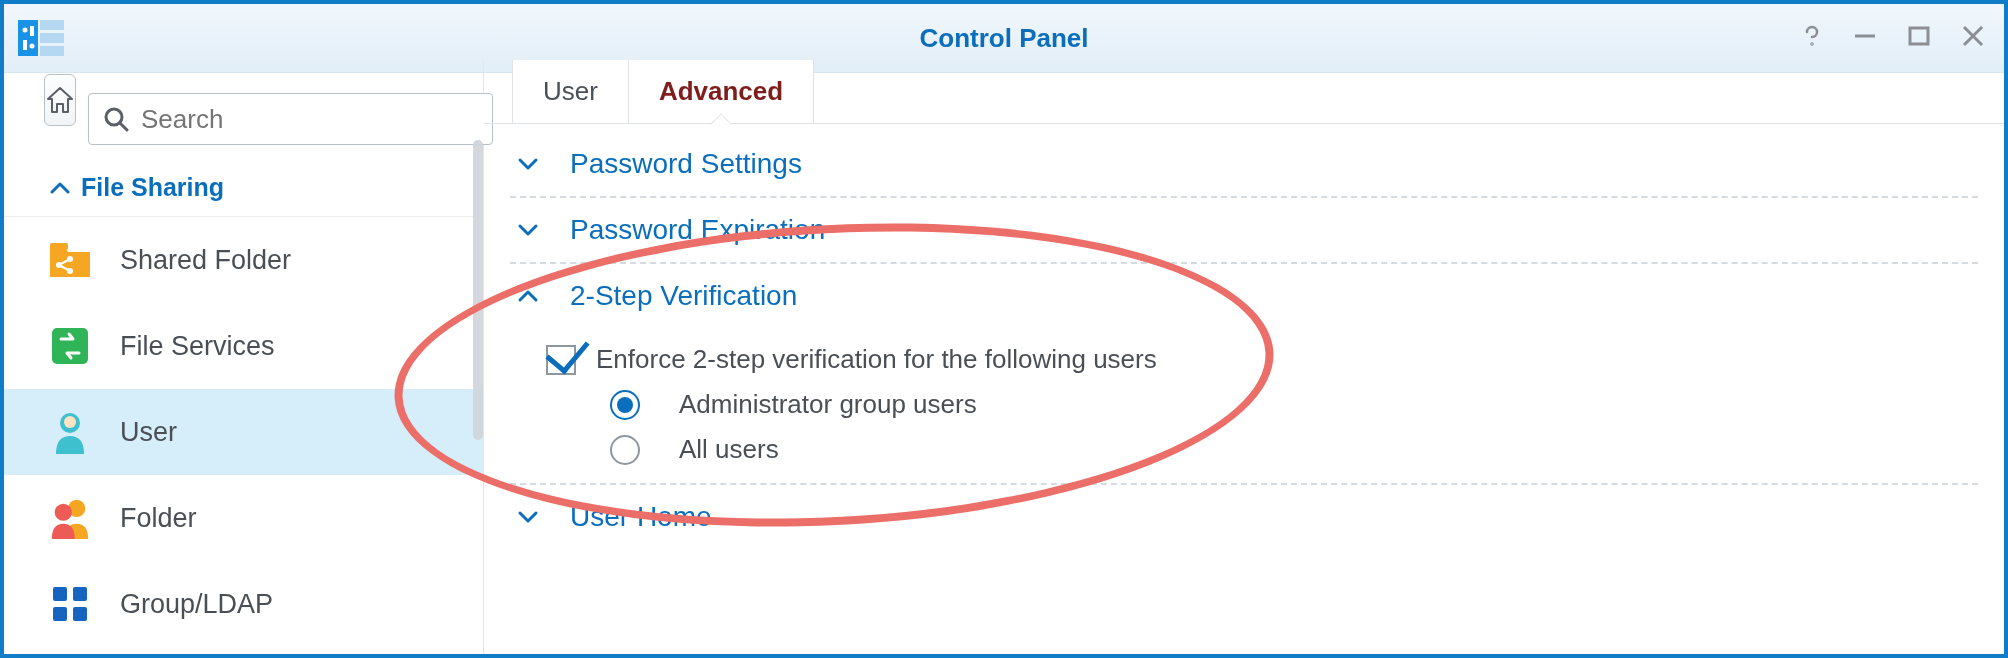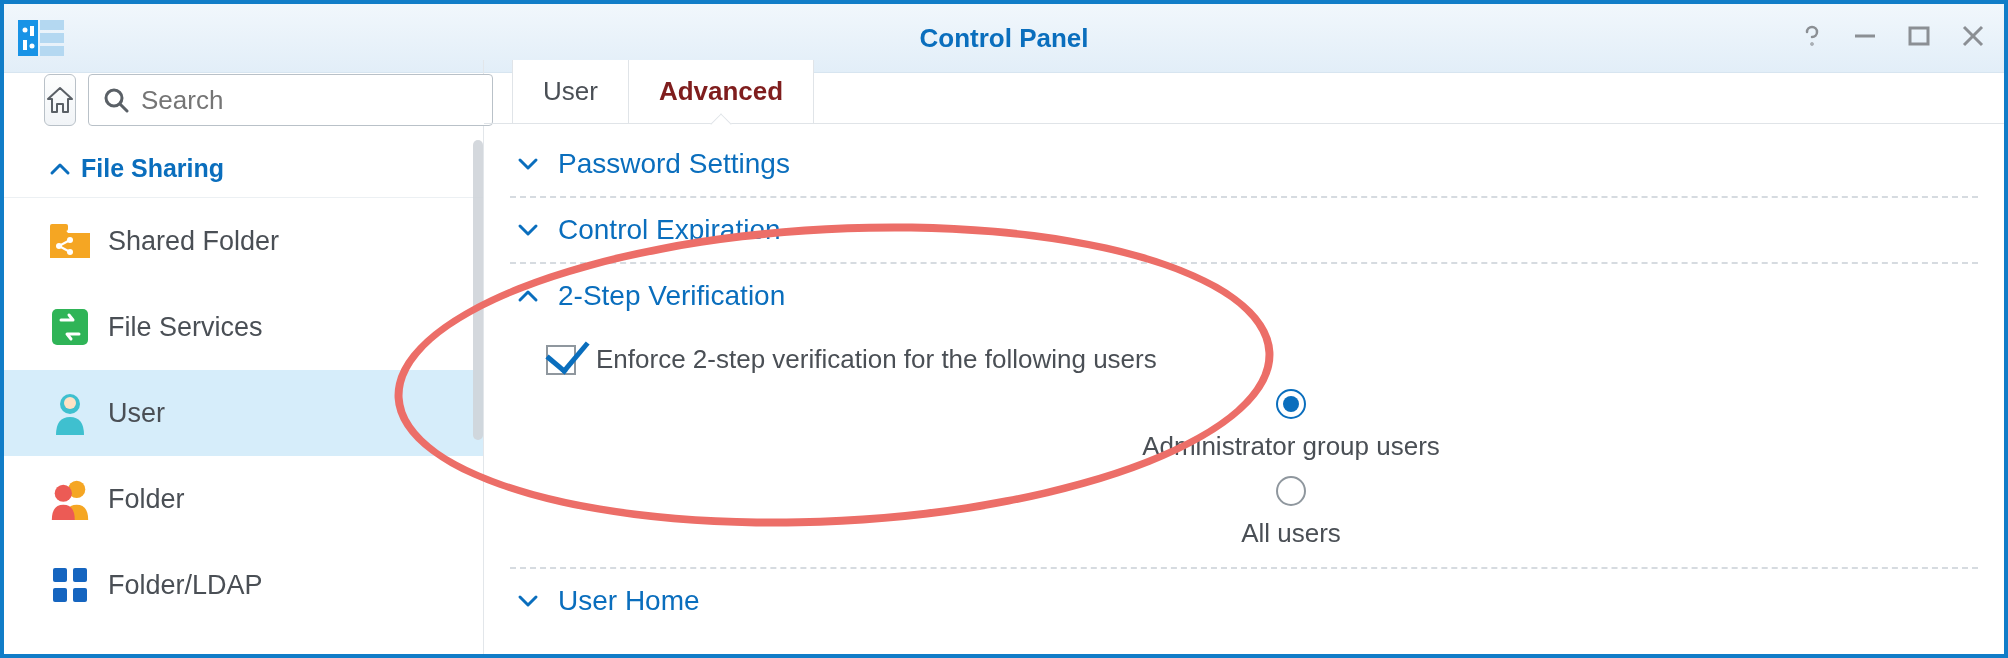--- a/index.html
+++ b/index.html
@@ -91,20 +91,21 @@
     height: 52px;
     border: 1px solid #b9c1c8;
     border-radius: 4px;
     background: #fff;
     display: flex;
     align-items: center;
     padding: 0 14px;
     gap: 10px;
     color: #9da2a8;
     font-size: 26px;
+    margin-top: 19px;
   }
   .searchbox input {
     border: none;
     outline: none;
     flex: 1;
     font-size: 26px;
     color: #333;
     background: transparent;
   }
   .section-head {
@@ -115,21 +116,21 @@
     color: #0a6ebd;
     font-weight: 700;
     font-size: 25px;
     border-bottom: 1px solid #ecf0f3;
     cursor: pointer;
   }
   .section-head svg { flex: 0 0 auto; }
   .nav-item {
     display: flex;
     align-items: center;
-    gap: 16px;
+    gap: 28px;
     padding: 0 20px 0 44px;
     height: 86px;
     font-size: 27px;
     color: #4a4f55;
     cursor: pointer;
   }
   .nav-item.active {
     background: #d6edfa;
   }
   .nav-item .iconwrap {
@@ -187,21 +188,21 @@
     border-left: 1px solid #e0e4e8;
     border-top: 1px solid #e0e4e8;
     transform: translate(-50%, 50%) rotate(45deg);
   }
   .panel {
     padding: 8px 26px 0 26px;
   }
   .accordion-head {
     display: flex;
     align-items: center;
-    gap: 18px;
+    gap: 30px;
     padding: 16px 6px;
     font-size: 28px;
     color: #0a6ebd;
     font-weight: 400;
     cursor: pointer;
     border-bottom: 2px dashed #d6dbe0;
   }
   .acc-body {
     padding: 16px 6px 18px 36px;
     border-bottom: 2px dashed #d6dbe0;
@@ -217,22 +218,21 @@
   .radioset {
     padding-left: 64px;
     margin-top: 14px;
     display: flex;
     flex-direction: column;
     gap: 14px;
   }
   .radioline {
     display: flex;
     align-items: center;
-    gap: 12px;
-    flex-direction: column;
+    gap: 39px;
   }
   .chk {
     width: 30px; height: 30px;
     border: 2px solid #8f979e;
     background: #fff;
     position: relative;
     cursor: pointer;
   }
   .chk.checked::after {
     content: "";
@@ -389,21 +389,21 @@
 
       <div class="nav-item">
         <div class="iconwrap">
           <svg width="42" height="42" viewBox="0 0 42 42">
               <rect x="4" y="4" width="14" height="14" rx="2" fill="#1565c0"></rect>
               <rect x="24" y="4" width="14" height="14" rx="2" fill="#1565c0"></rect>
               <rect x="4" y="24" width="14" height="14" rx="2" fill="#1565c0"></rect>
               <rect x="24" y="24" width="14" height="14" rx="2" fill="#1565c0"></rect>
             </svg>
         </div>
-        <span>Folder/LDAP</span>
+        <span>Group/LDAP</span>
       </div>
 
       <div class="scroll-hint"></div>
     </div>
 
     <div class="main">
       <div class="tabs">
         <div class="tab">User</div>
         <div class="tab active">Advanced</div>
       </div>
@@ -413,21 +413,21 @@
           <svg class="chev" viewBox="0 0 24 24">
               <polyline points="4,8 12,16 20,8" fill="none" stroke="#0a6ebd" stroke-width="3" stroke-linecap="round" stroke-linejoin="round"></polyline>
             </svg>
           <span>Password Settings</span>
         </div>
 
         <div class="accordion-head">
           <svg class="chev" viewBox="0 0 24 24">
               <polyline points="4,8 12,16 20,8" fill="none" stroke="#0a6ebd" stroke-width="3" stroke-linecap="round" stroke-linejoin="round"></polyline>
             </svg>
-          <span>Control Expiration</span>
+          <span>Password Expiration</span>
         </div>
 
         <div class="accordion-head" style="border-bottom:none">
           <svg class="chev" viewBox="0 0 24 24">
               <polyline points="4,16 12,8 20,16" fill="none" stroke="#0a6ebd" stroke-width="3" stroke-linecap="round" stroke-linejoin="round"></polyline>
             </svg>
           <span>2-Step Verification</span>
         </div>
 
         <div class="acc-body">

